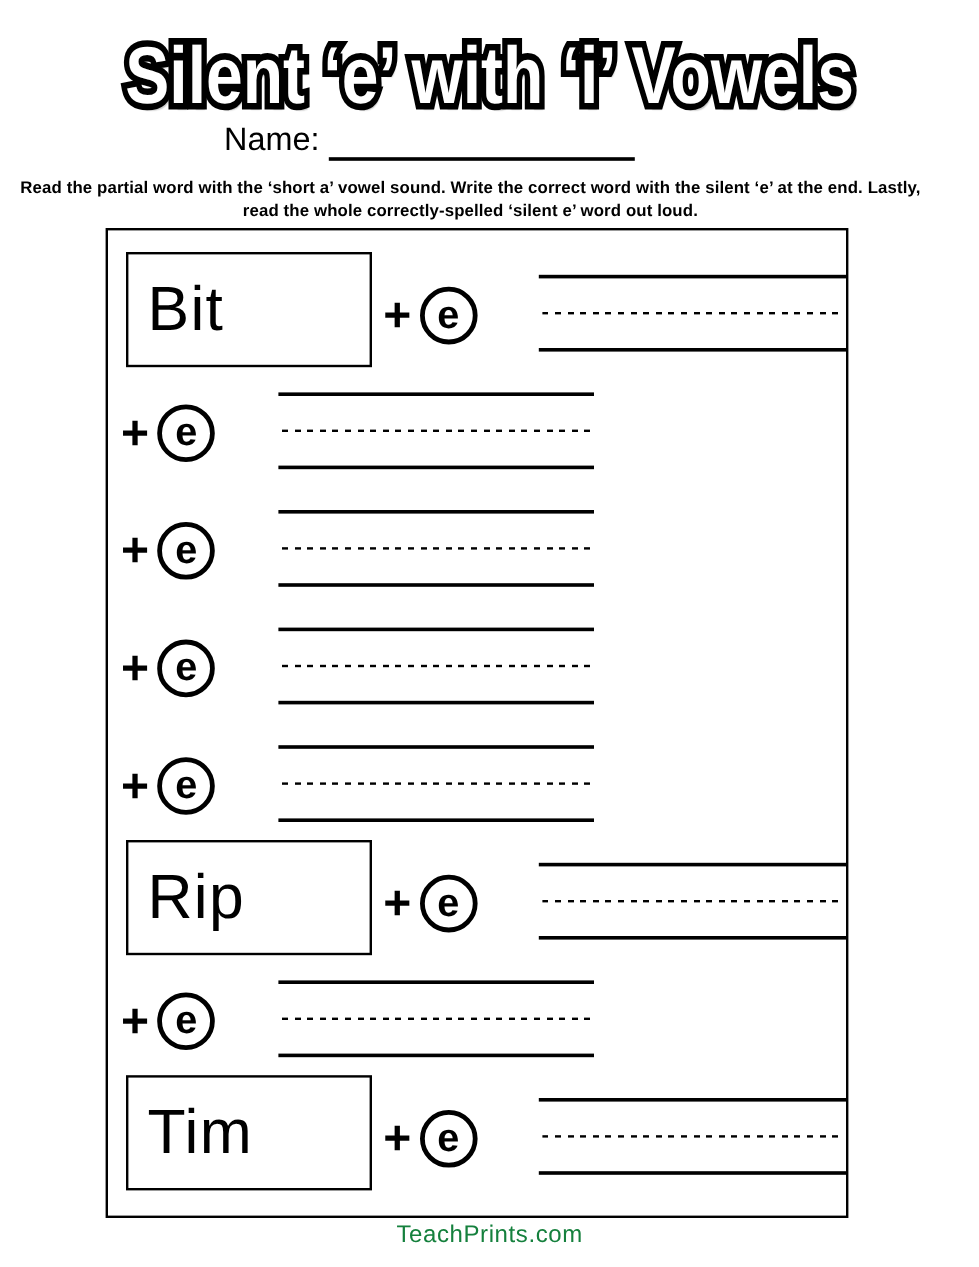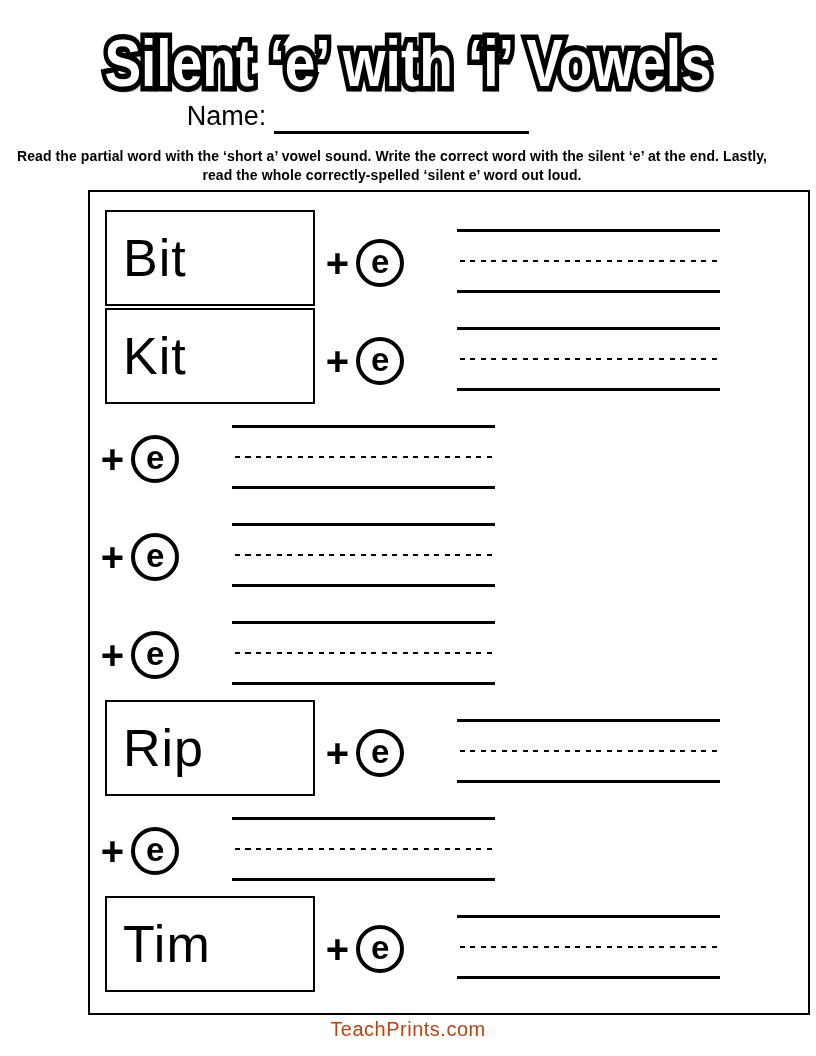--- a/index.html
+++ b/index.html
@@ -62,21 +62,21 @@
     font-size: 14px;
     font-weight: bold;
     line-height: 1.35;
     letter-spacing: 0.1px;
   }
 
   
   .sheet {
     position: absolute;
     left: 88px; top: 190px;
-    width: 722px; height: 825px;
+    width: 619px; height: 825px;
     border: 2.5px solid #000;
     box-sizing: border-box;
     background: #fff;
   }
   .rows { padding-top: 17px; }
   .row {
     height: 98px;
     display: flex;
     align-items: center;
   }
@@ -131,21 +131,21 @@
     margin: 0 3px;
     background: repeating-linear-gradient(90deg, #000 0 5px, transparent 5px 10.5px);
   }
 
   
   .footer {
     position: absolute;
     top: 1018px; left: 0; width: 816px;
     text-align: center;
     font-size: 20px;
-    color: #c2410c;
+    color: #15803d;
     letter-spacing: 0.5px;
   }
 </style>
 </head>
 <body>
 
 <div class="title-wrap">
   <div class="bubble">
     <span class="stroke">Silent ‘e’ with ‘i’ Vowels</span>
     <span class="fill">Silent ‘e’ with ‘i’ Vowels</span>
@@ -173,23 +173,20 @@
         </span>
       </div>
       <div class="lines">
         <div class="line-solid"></div>
         <div class="line-dashed"></div>
         <div class="line-solid"></div>
       </div>
     </div>
 
     <div class="row">
-      <div class="word-box">
-        <span class="word">Kit</span>
-      </div>
       <div class="plus-group">
         <span class="plus">+</span>
         <span class="circle-e">
           <span class="letter">e</span>
         </span>
       </div>
       <div class="lines">
         <div class="line-solid"></div>
         <div class="line-dashed"></div>
         <div class="line-solid"></div>

